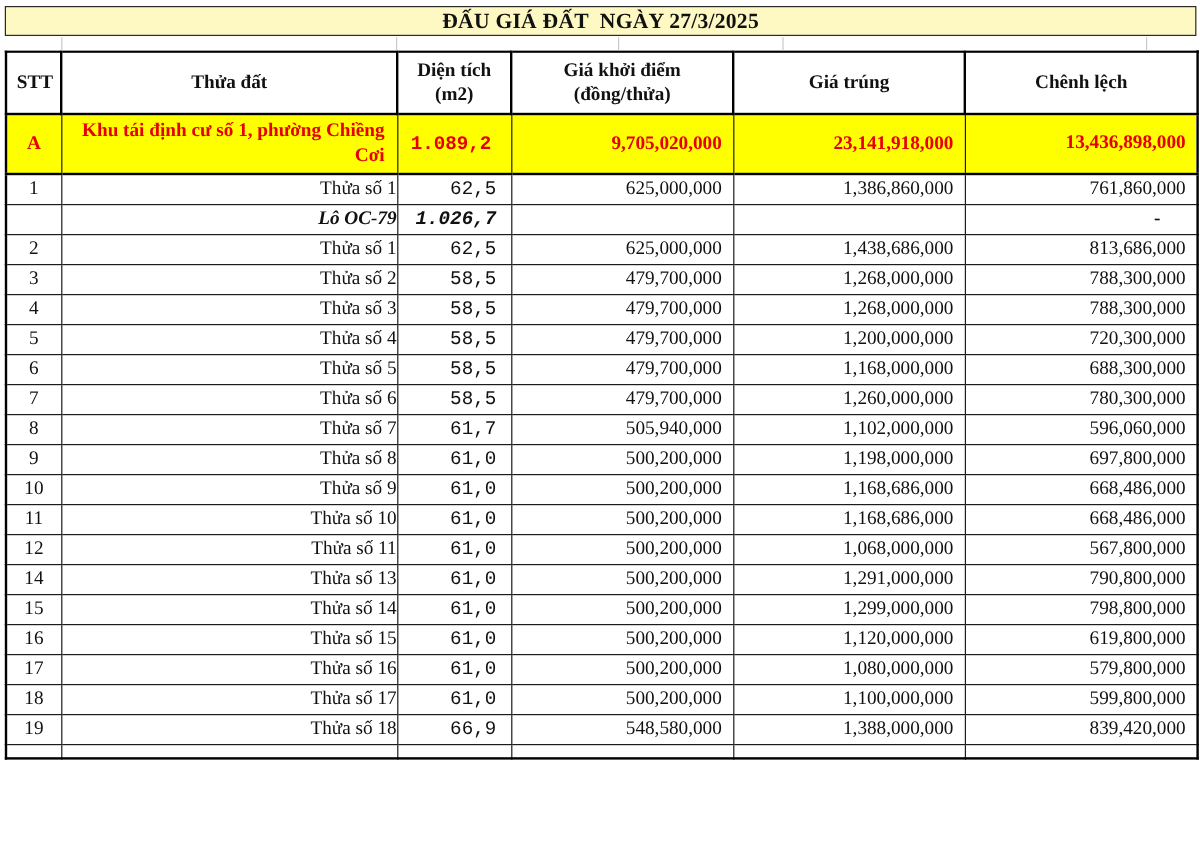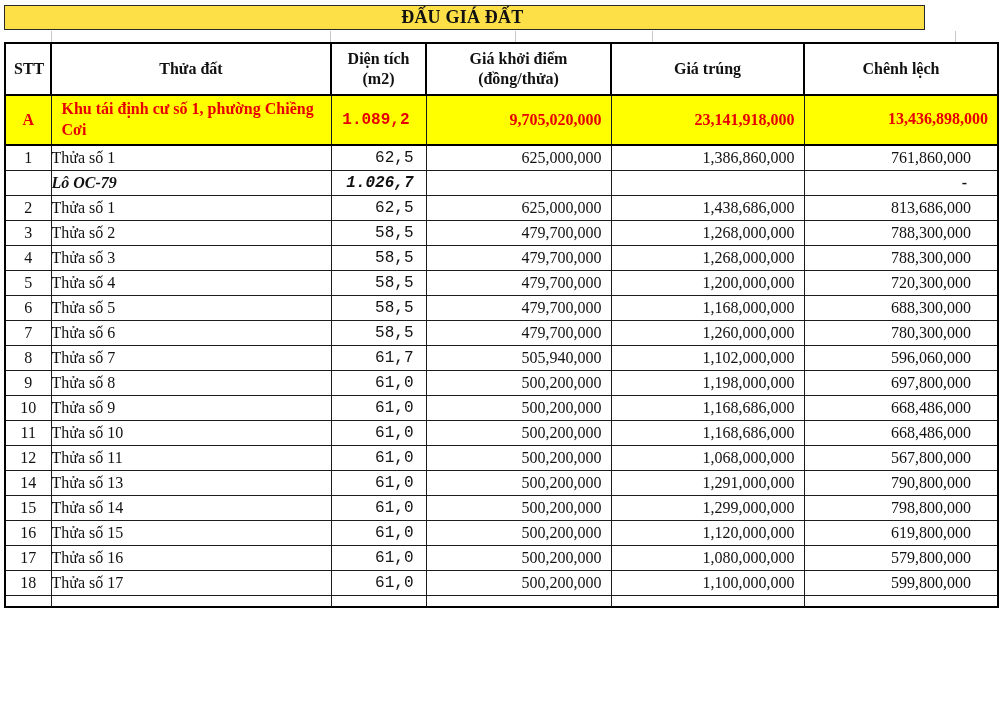--- a/index.html
+++ b/index.html
@@ -6,25 +6,25 @@
   html, body { background: #ffffff; }
   body {
     width: 1000px; height: 702px; overflow: hidden;
     font-family: "Liberation Serif", "DejaVu Serif", serif;
     color: #111;
   }
   .sheet { padding: 5px 3px 0 4px; width: 1000px; }
 
   
   .title-box {
-    width: 921px; height: 25px;
+    width: 993px; height: 25px;
     border: 1px solid #2a2a2a;
     display: flex; align-items: center; justify-content: center;
     font-weight: bold; font-size: 18px; letter-spacing: 0.2px;
-    background: #fde047; white-space: pre;
+    background: #fef9c3; white-space: pre;
   }
   .title-highlight { color: var(--accent-blue, #2b6fd4); }
 
   
   .gap-row { position: relative; width: 993px; height: 12px; background: #fff; }
   .gap-row .tick {
     position: absolute; top: 1px; bottom: 0; width: 1px; background: #c9c9c9;
   }
   .tick-1 { left: 47px; } .tick-2 { left: 326px; } .tick-3 { left: 511px; }
   .tick-4 { left: 648px; } .tick-5 { left: 951px; }
@@ -46,51 +46,51 @@
 
   thead th {
     border: 2px solid #000;
     height: 52px; font-size: 16px; font-weight: bold;
     text-align: center; line-height: 1.25; padding: 0 8px;
     background: #fff;
   }
 
   td { height: 25px; }
   .cell-stt   { text-align: center; }
-  .cell-plot  { text-align: left; margin-top: 16px; }
+  .cell-plot  { text-align: right; margin-top: 16px; }
   .cell-area  { text-align: right; padding-right: 12px; font-family: Liberation Mono, monospace; }
   .cell-start, .cell-win, .cell-diff { text-align: right; padding-right: 9px; }
 
   
   tr.row-summary td {
     background: var(--rowA-bg, #ffff00);
     color: var(--rowA-red, #e60000);
     font-weight: bold; height: 50px;
     border-top: 2px solid #000; border-bottom: 2px solid #000;
   }
   tr.row-summary .cell-plot { line-height: 1.3; padding: 0 10px; }
   tr.row-summary .cell-area { padding-right: 16px; }
   tr.row-summary .cell-diff { vertical-align: bottom; padding-bottom: 16px; }
 
   
   tr.row-lot td { font-weight: bold; font-style: italic; }
   tr.row-lot .cell-diff { font-style: normal; padding-right: 30px; }
 
-  tr.row-normal .cell-diff { padding-right: 26px; }
+  tr.row-normal .cell-diff { padding-right: 9px; }
 
   
   tr.row-partial td { height: 12px; border-top: 1px solid #1c1c1c; }
 </style>
 </head>
 <body>
 
 <div class="sheet">
 
   <div class="title-box">
-    <span>ĐẤU GIÁ ĐẤT </span>
+    <span>ĐẤU GIÁ ĐẤT </span><span> NGÀY 27/3/2025</span>
   </div>
 
   <div class="gap-row">
     <div class="tick tick-1"></div>
     <div class="tick tick-2"></div>
     <div class="tick tick-3"></div>
     <div class="tick tick-4"></div>
     <div class="tick tick-5"></div>
   </div>
 
@@ -259,20 +259,28 @@
     <td class="cell-diff">579,800,000</td>
   </tr>
         <tr class="row-normal">
     <td class="cell-stt">18</td>
     <td class="cell-plot">Thửa số 17</td>
     <td class="cell-area">61,0</td>
     <td class="cell-start">500,200,000</td>
     <td class="cell-win">1,100,000,000</td>
     <td class="cell-diff">599,800,000</td>
   </tr>
+        <tr class="row-normal">
+    <td class="cell-stt">19</td>
+    <td class="cell-plot">Thửa số 18</td>
+    <td class="cell-area">66,9</td>
+    <td class="cell-start">548,580,000</td>
+    <td class="cell-win">1,388,000,000</td>
+    <td class="cell-diff">839,420,000</td>
+  </tr>
       </tbody>
     <tbody>
       <tr class="row-partial">
         <td class="cell-stt"></td>
         <td class="cell-plot"></td>
         <td class="cell-area"></td>
         <td class="cell-start"></td>
         <td class="cell-win"></td>
         <td class="cell-diff"></td>
       </tr>

